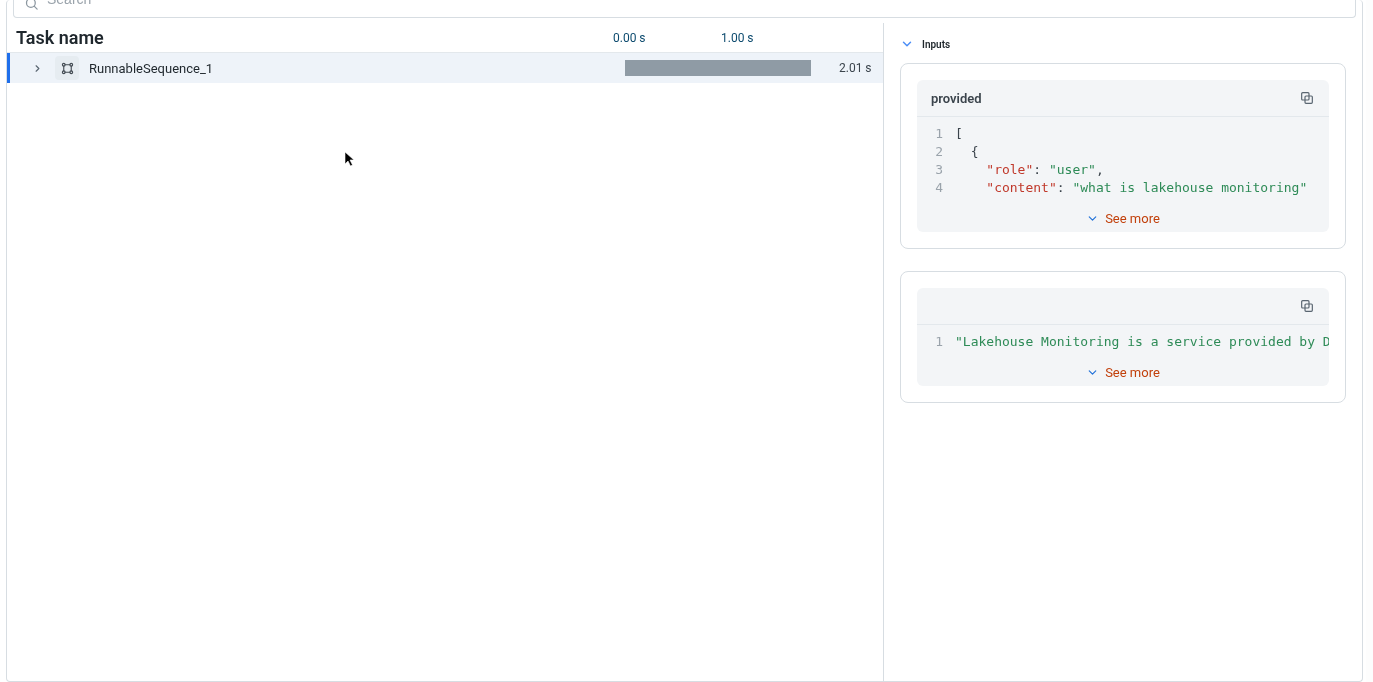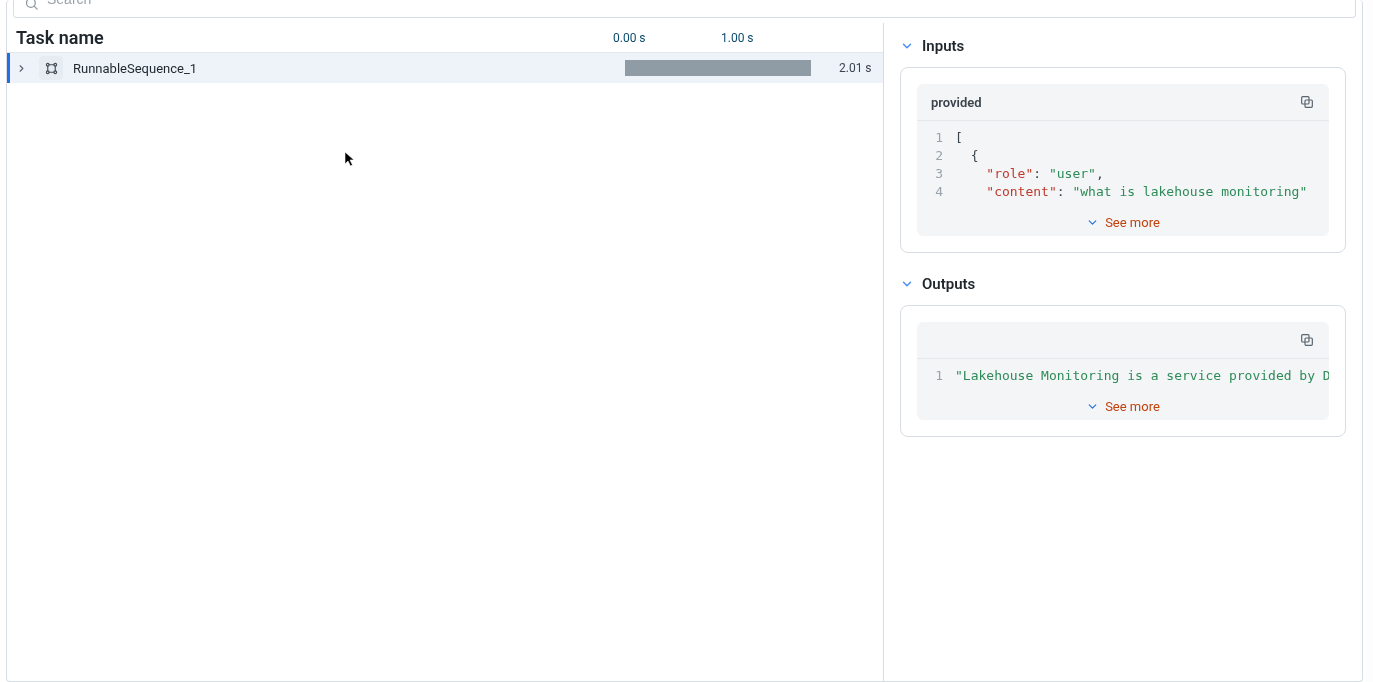--- a/index.html
+++ b/index.html
@@ -115,21 +115,21 @@
     align-items: center;
     background: #eef3f9;
     border-left: 3px solid #1f6feb;
     position: relative;
   }
   .task-row .name-part {
     width: 589px;
     display: flex;
     align-items: center;
     gap: 10px;
-    padding-left: 3px;
+    padding-left: 19px;
   }
   .chevron-btn {
     width: 16px; height:16px;
     display:flex; align-items:center; justify-content:center;
     color:#5a6671;
   }
   .node-icon {
     width: 24px; height:24px;
     border-radius:4px;
     background:#e6ecf1;
@@ -165,21 +165,21 @@
     padding: 14px 16px;
     overflow: auto;
   }
 
   .section-head {
     display:flex; align-items:center; gap:8px;
     margin-bottom: 12px;
     cursor: pointer;
   }
   .section-head .chev { color:#4c8ef6; display:flex; }
-  .section-head .title { font-weight:600; font-size:15px; color:#1f272d; }
+  .section-head .title { font-weight:600; font-size:10px; color:#1f272d; }
 
   .card {
     border:1px solid #d7dde2;
     border-radius:8px;
     padding:16px;
     margin-bottom: 22px;
   }
 
   .code-block {
     background:#f3f5f7;
@@ -310,28 +310,20 @@
           <div class="code-body" id="inputs-code"><div class="code-line"><span class="gutter">1</span><span class="code-text"><span class="tok-punc">[</span></span></div><div class="code-line"><span class="gutter">2</span><span class="code-text">  <span class="tok-punc">{</span></span></div><div class="code-line"><span class="gutter">3</span><span class="code-text">    <span class="tok-key">"role"</span><span class="tok-punc">:</span> <span class="tok-str">"user"</span><span class="tok-punc">,</span></span></div><div class="code-line"><span class="gutter">4</span><span class="code-text">    <span class="tok-key">"content"</span><span class="tok-punc">:</span> <span class="tok-str">"what is lakehouse monitoring"</span></span></div></div>
           <div class="see-more">
             <svg width="13" height="13" viewBox="0 0 24 24" fill="none" stroke="currentColor" stroke-width="2.2" stroke-linecap="round" stroke-linejoin="round">
                 <polyline points="6 9 12 15 18 9"></polyline>
               </svg>
             <span>See more</span>
           </div>
         </div>
       </div>
 
-      <div class="section-head">
-        <span class="chev">
-          <svg width="14" height="14" viewBox="0 0 24 24" fill="none" stroke="currentColor" stroke-width="2.5" stroke-linecap="round" stroke-linejoin="round">
-              <polyline points="6 9 12 15 18 9"></polyline>
-            </svg>
-        </span>
-        <span class="title">Outputs</span>
-      </div>
 
       <div class="card">
         <div class="code-block">
           <div class="code-head noborder">
             <span class="label"></span>
             <span class="copy-btn">
               <svg width="16" height="16" viewBox="0 0 24 24" fill="none" stroke="currentColor" stroke-width="1.8" stroke-linecap="round" stroke-linejoin="round">
                   <rect x="9" y="9" width="11" height="11" rx="1.5"></rect>
                   <rect x="4" y="4" width="11" height="11" rx="1.5"></rect>
                 </svg>

